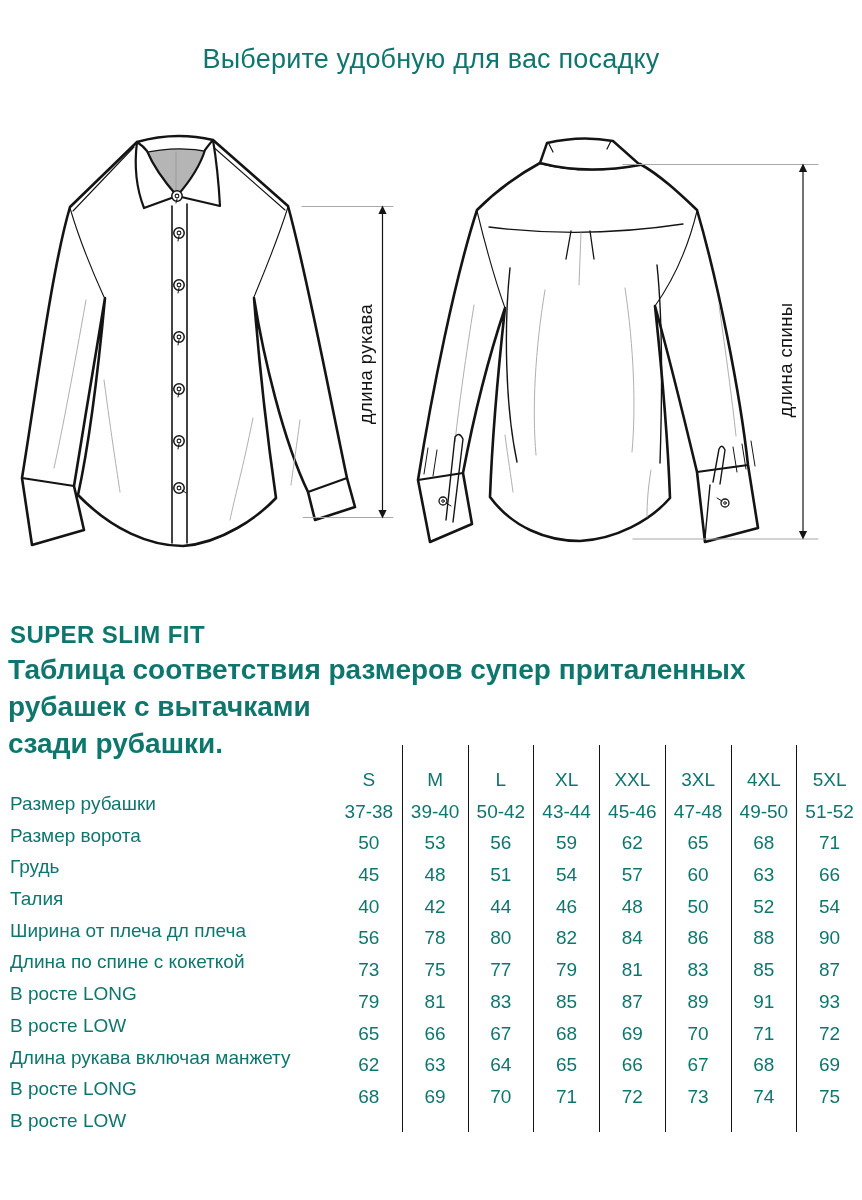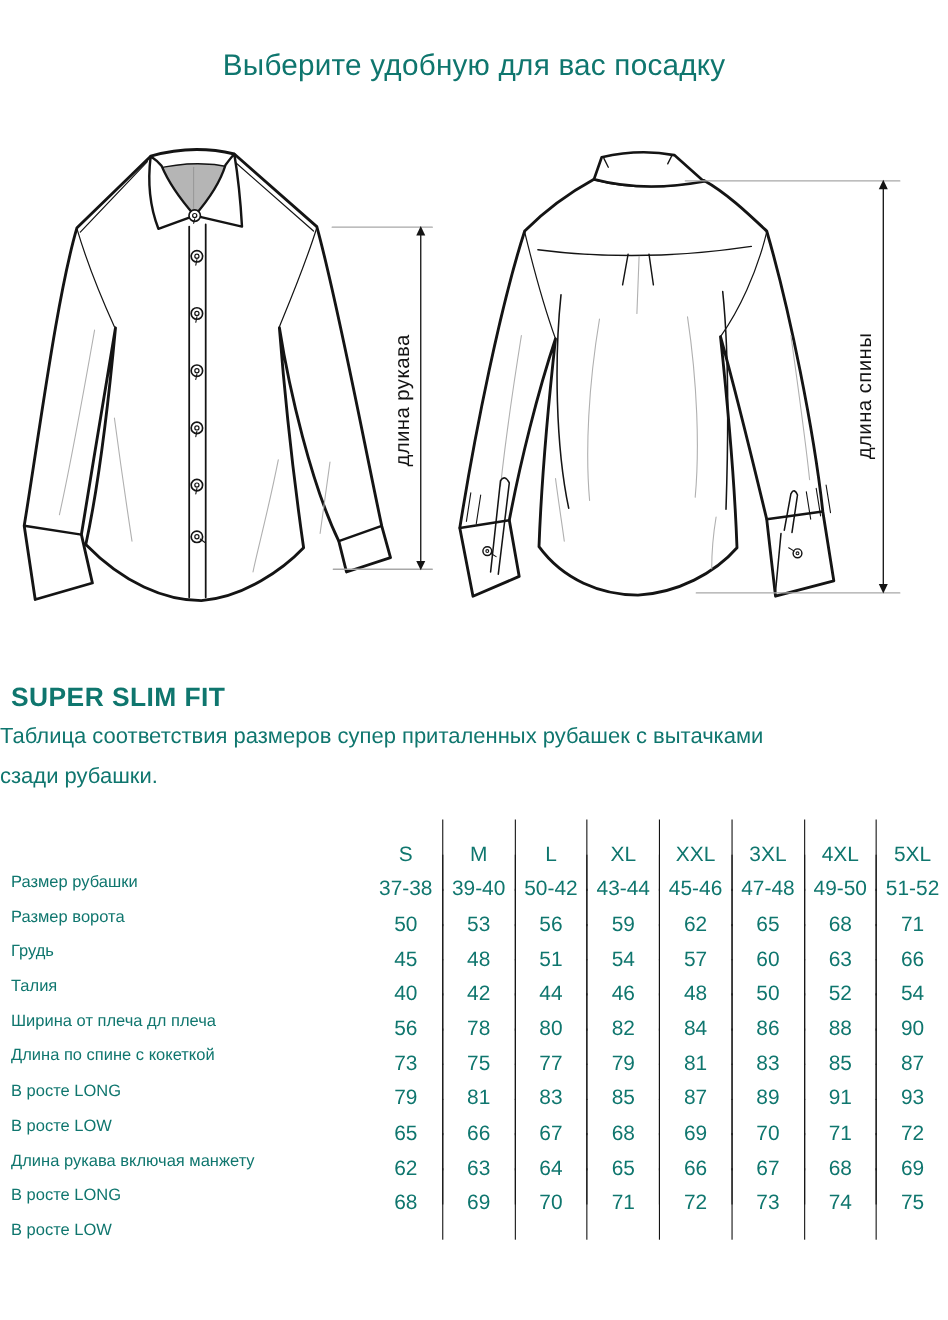--- a/index.html
+++ b/index.html
@@ -2,24 +2,24 @@
 <html><head>
 <meta charset="utf-8">
 <style>
   html,body{margin:0;padding:0;background:#ffffff;}
   .page{position:relative;width:862px;height:1200px;background:#fff;overflow:hidden;
         font-family:"Liberation Sans",sans-serif;color:#0f766e;}
   .title{position:absolute;top:44px;left:0;width:862px;text-align:center;
          font-size:27px;font-weight:400;letter-spacing:.2px;}
   .figure-svg{position:absolute;top:0;left:0;}
   .heading{position:absolute;top:621px;left:10px;font-size:24px;font-weight:700;letter-spacing:.4px;}
-  .desc{position:absolute;top:651px;left:0;font-size:20px;line-height:37px;}
+  .desc{position:absolute;top:651px;left:8px;font-size:28px;line-height:37px;font-weight:bold;}
   .size-table{position:absolute;top:745px;left:10px;width:852px;}
   .tr{display:grid;grid-template-columns:326px repeat(8,1fr);height:31.7px;align-items:stretch;}
-  .tl{font-size:15px;display:flex;align-items:center;margin-top:48px;}
+  .tl{font-size:19px;display:flex;align-items:center;margin-top:48px;}
   .tv{font-size:19px;display:flex;align-items:center;justify-content:center;
       border-left:1px solid #141414;}
   .tv.first{border-left:none;}
 </style>
 </head>
 <body>
 
 <div class="page">
 
   <div class="title">Выберите удобную для вас посадку</div>

